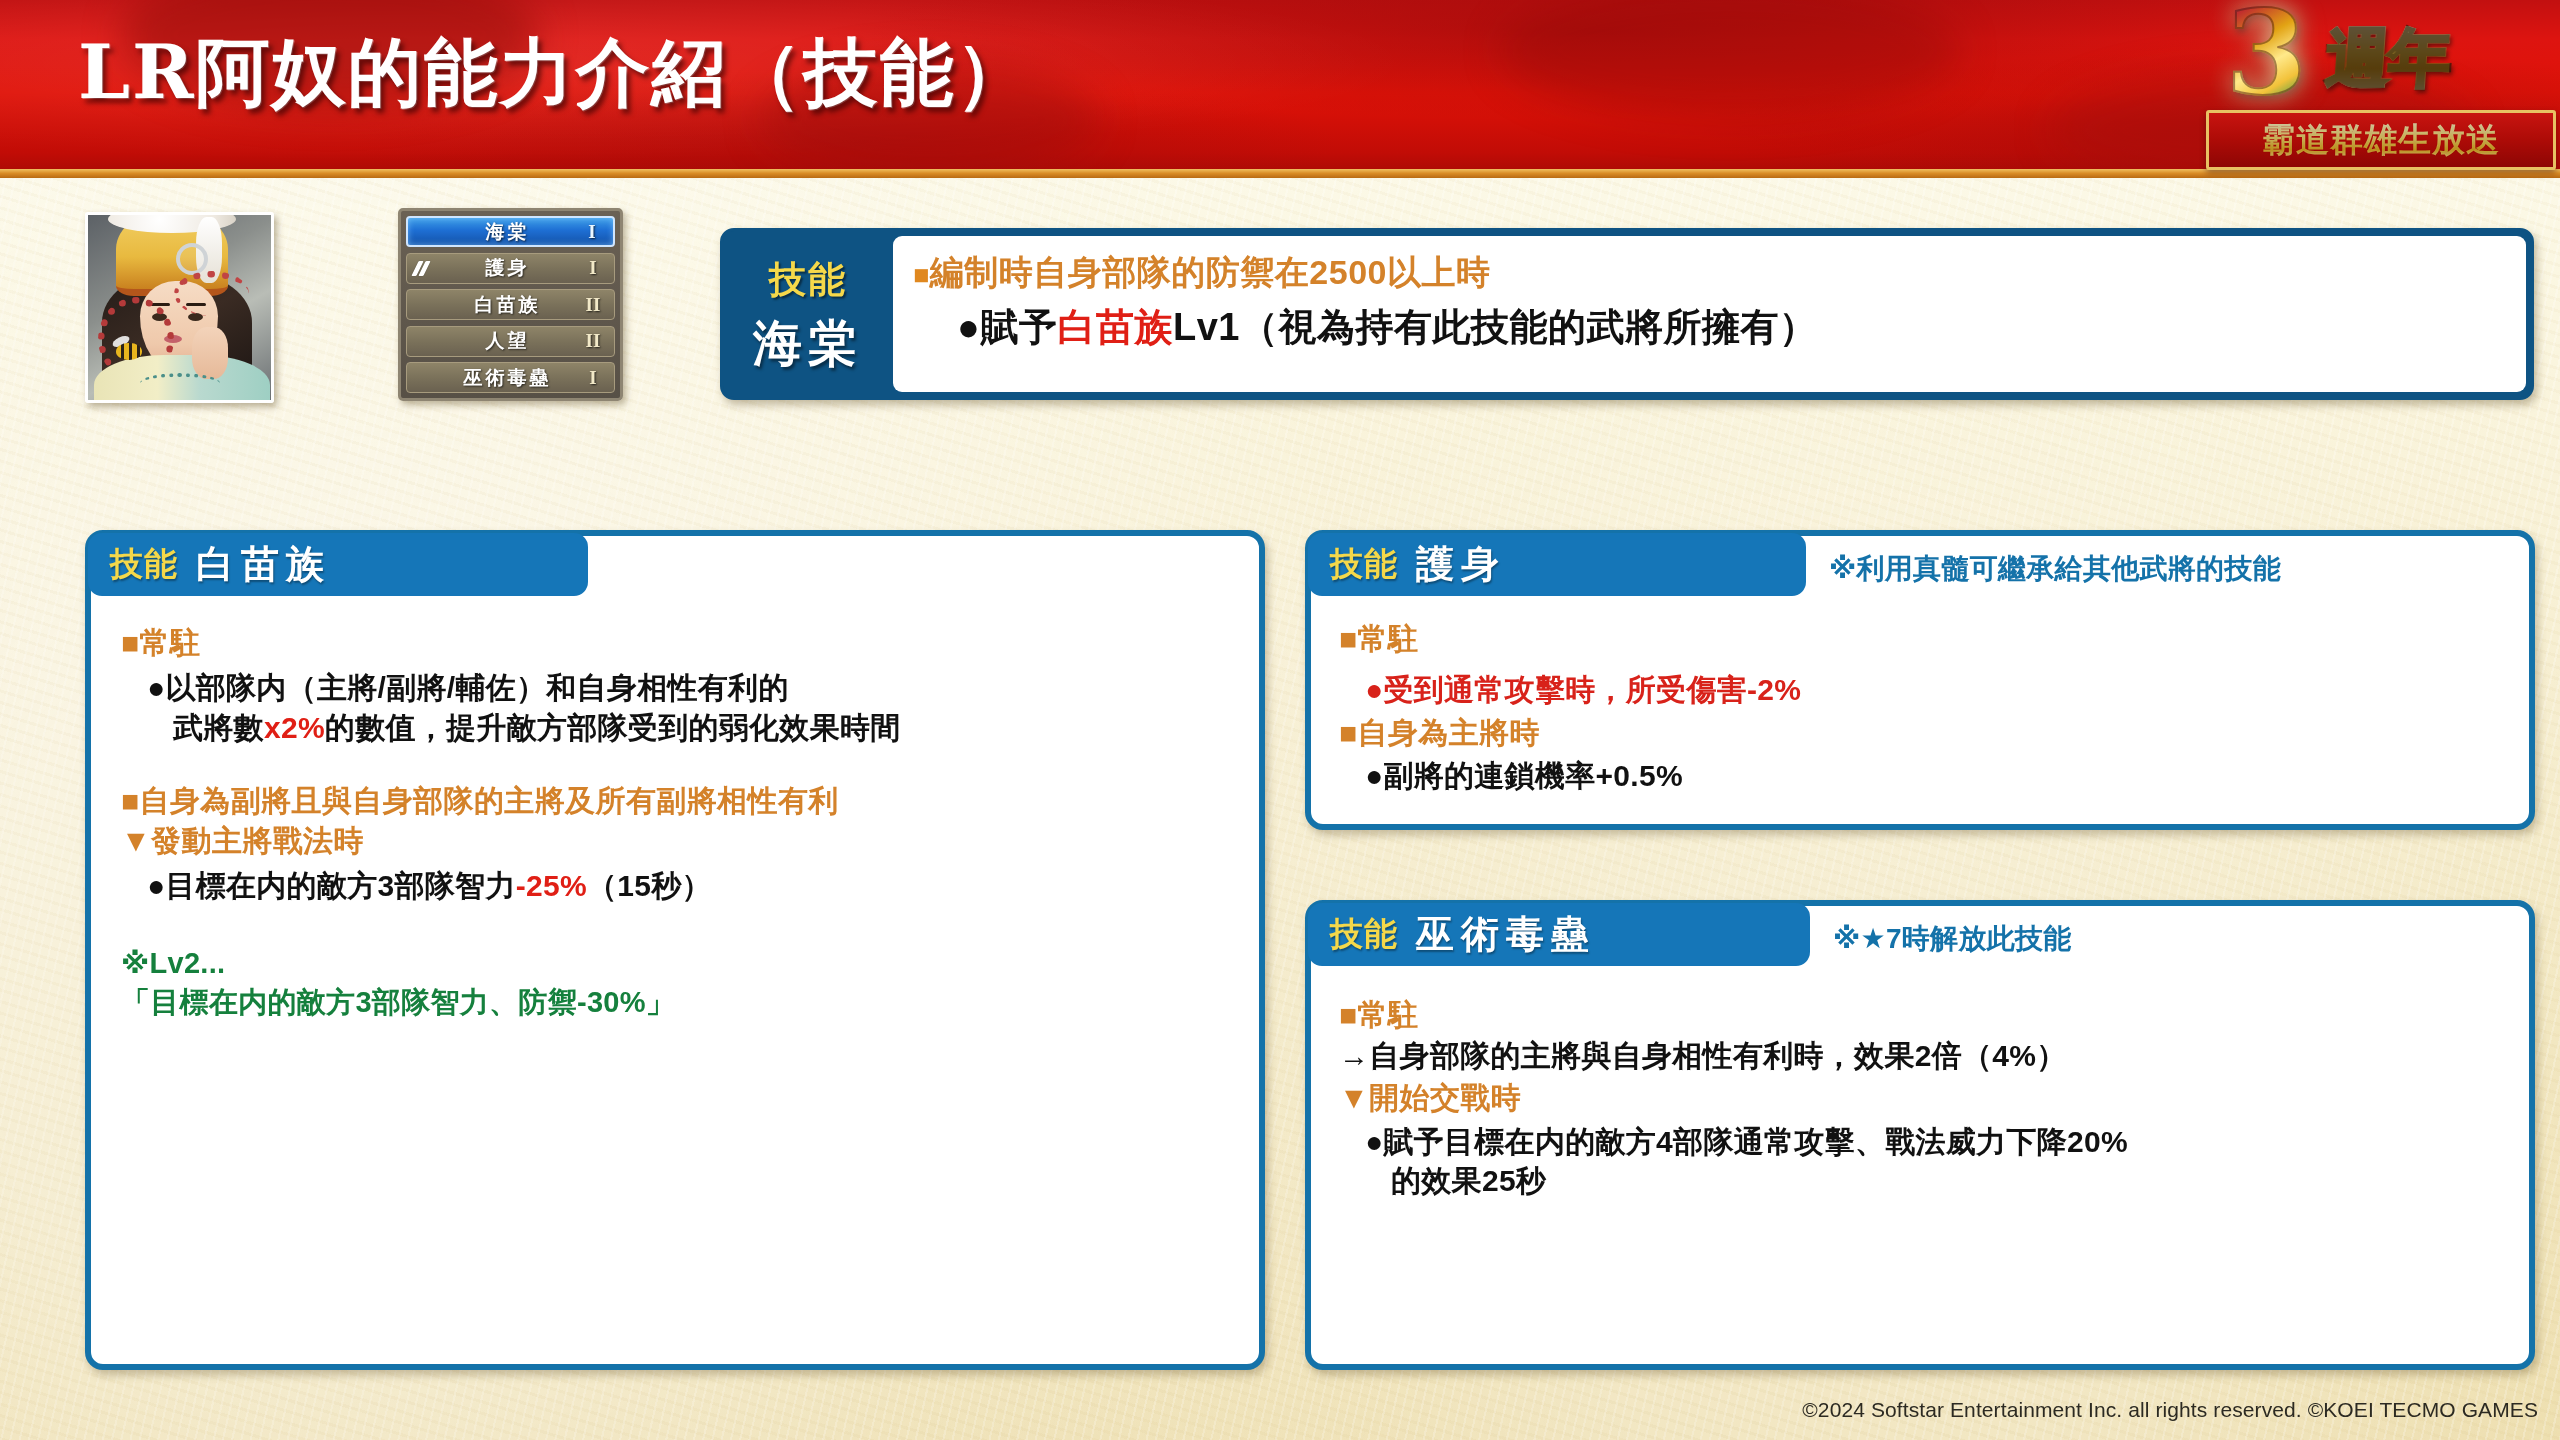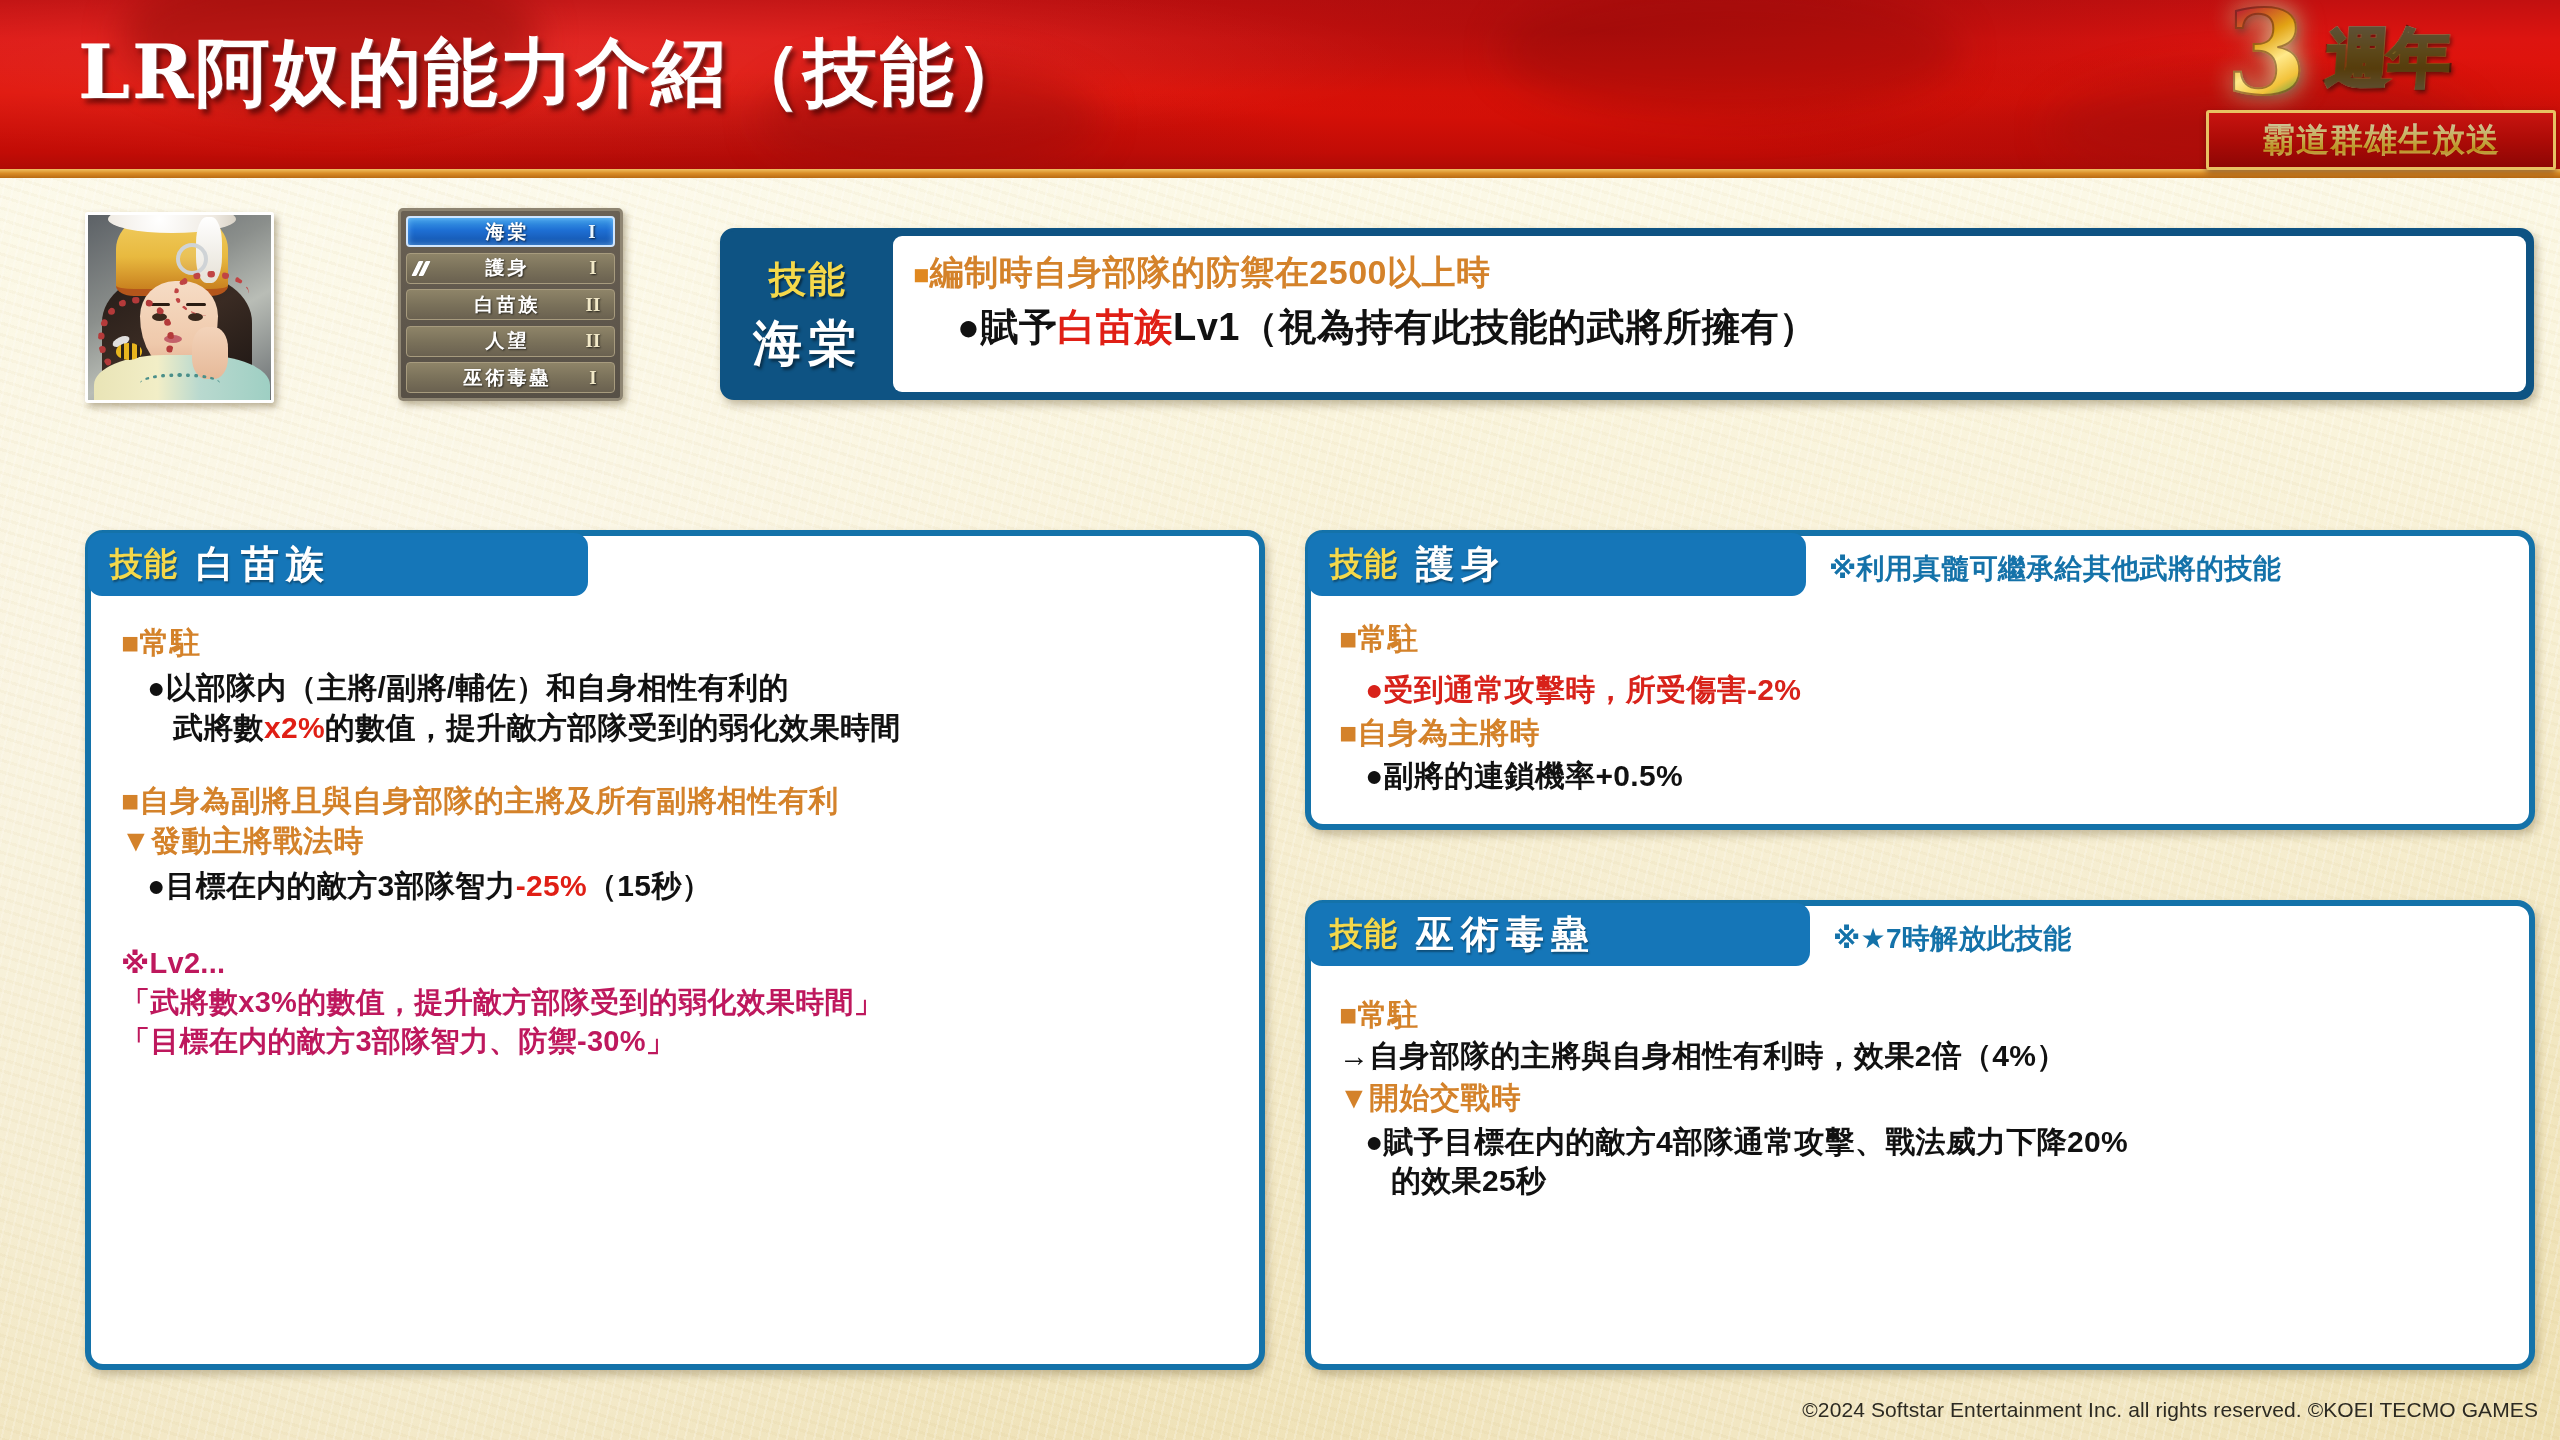--- a/index.html
+++ b/index.html
@@ -197,21 +197,21 @@
     text-shadow:1px 2px 2px rgba(0,0,0,.35);}
   .panel-note{
     position:absolute;font-size:28px;font-weight:700;color:#1472a9;letter-spacing:.3px;
   }
   .panel-body{position:absolute;left:0;right:0;}
   
   .hd{font-size:30px;font-weight:700;color:#d4822a;letter-spacing:.4px;line-height:1.28;}
   .bl{font-size:30px;font-weight:700;color:#111;letter-spacing:.3px;line-height:1.32;}
   .bl .red{color:#e01f15;}
   .bl.redall{color:#d8221a;}
-  .note-lv{font-size:29px;font-weight:700;color:#be185d;line-height:1.34;letter-spacing:.3px;}
+  .note-lv{font-size:29px;font-weight:700;color:#15803d;line-height:1.34;letter-spacing:.3px;}
   .arrow-line{font-size:30px;font-weight:700;color:#111;letter-spacing:.3px;}
   .indent1{padding-left:26px;}
   .indent2{padding-left:52px;}
   
   .footer{
     position:absolute;right:22px;bottom:18px;
     font-size:21px;color:#2c2a22;letter-spacing:.1px;
     font-family:"Liberation Sans","DejaVu Sans",sans-serif;
   }
 </style>
@@ -313,21 +313,20 @@
 
     <div style="height:34px;"></div>
 
     <div class="hd">■自身為副將且與自身部隊的主將及所有副將相性有利</div>
     <div class="hd" style="margin-top:2px;">▼發動主將戰法時</div>
     <div class="bl indent1" style="margin-top:6px;"><span>●目標在内的敵方3部隊智力</span><span class="red">-25%</span><span>（15秒）</span></div>
 
     <div style="height:38px;"></div>
 
     <div class="note-lv">※Lv2...</div>
-    <div class="note-lv">「武將數x3%的數值，提升敵方部隊受到的弱化效果時間」</div>
     <div class="note-lv">「目標在内的敵方3部隊智力、防禦-30%」</div>
   </div>
 </div>
 
 <div class="panel" style="left:1305px;top:530px;width:1230px;height:300px;">
   <div class="panel-head" style="width:498px;">
     <span class="jn">技能</span>
     <span class="nm">護身</span>
   </div>
   <div class="panel-note" style="left:518px;top:14px;">※利用真髓可繼承給其他武將的技能</div>

